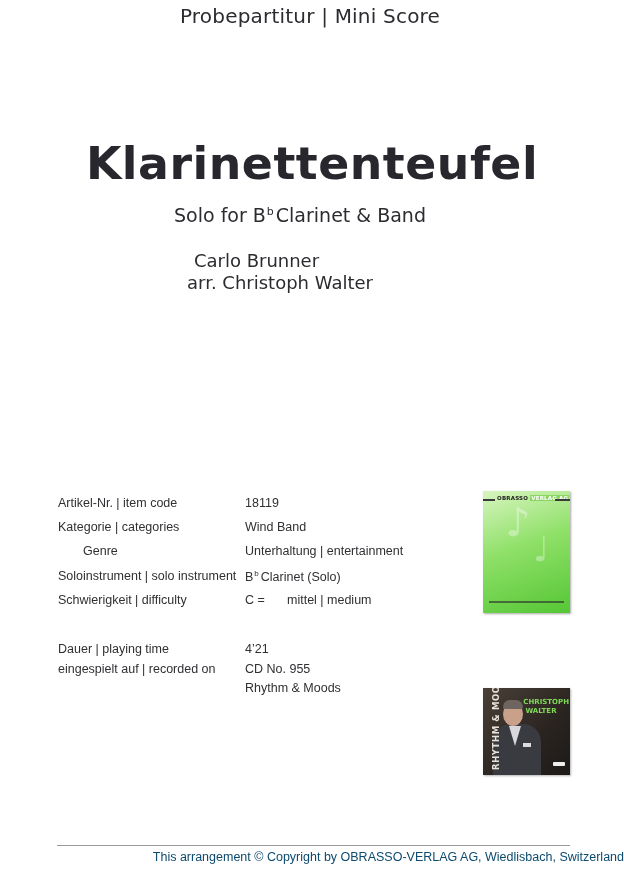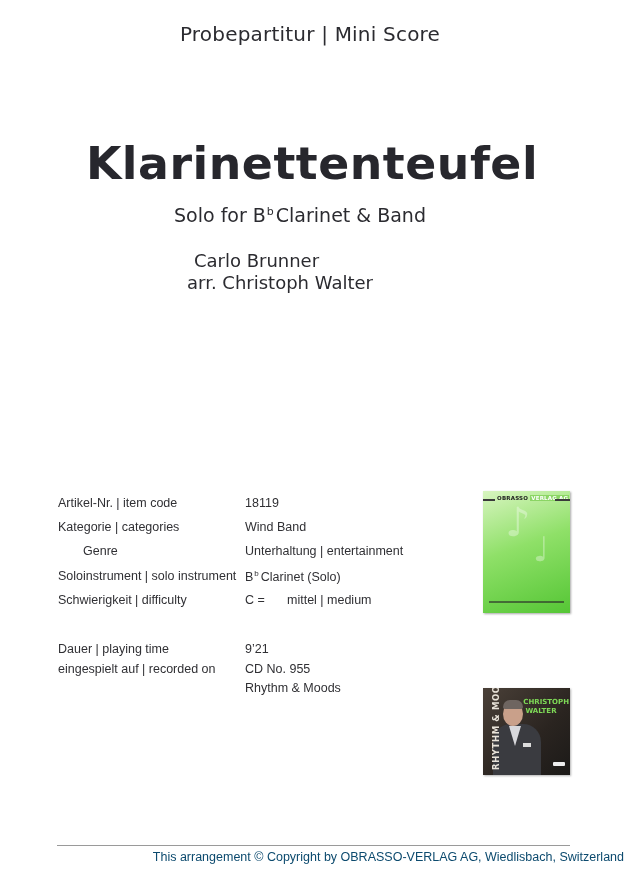--- a/index.html
+++ b/index.html
@@ -1,19 +1,19 @@
 <!DOCTYPE html>
 <html><head>
 <meta charset="utf-8">
 <style>
   html, body { margin:0; padding:0; background:#ffffff; }
   body { width:624px; height:892px; position:relative; overflow:hidden;
          font-family:"DejaVu Sans", "Liberation Sans", sans-serif; color:#2b2b2f; }
   .abs { position:absolute; }
-  .header { left:0; width:620px; top:22px; text-align:center; font-size:20px; letter-spacing:0.2px; color:#2b2b30; }
+  .header { left:0; width:620px; top:4px; text-align:center; font-size:20px; letter-spacing:0.2px; color:#2b2b30; }
   .title { left:0; width:624px; top:138px; text-align:center; font-size:44px; font-weight:bold;
            font-family:"DejaVu Sans", sans-serif; letter-spacing:0.5px; color:#27272d; transform:scaleX(1.04); }
   .subtitle { left:0; width:600px; top:204px; text-align:center; font-size:19px; color:#2b2b30; }
   .subtitle sup { font-size:11px; vertical-align:7px; margin-left:1px; margin-right:2px; }
   .composer { left:0; width:513px; top:250px; text-align:center; font-size:18px; color:#2b2b30; }
   .arranger { left:0; width:560px; top:272px; text-align:center; font-size:18px; color:#2b2b30; }
 
   .info { font-family:"Liberation Sans", sans-serif; font-size:12.5px; color:#303034; }
   .label { left:58px; }
   .value { left:245px; }
@@ -75,21 +75,21 @@
 <div class="abs info value" style="top:569px;">
   <span>B</span><sup>b</sup><span>Clarinet (Solo)</span>
 </div>
 
 <div class="abs info label" style="top:593px;">Schwierigkeit | difficulty</div>
 <div class="abs info value" style="top:593px;">
   <span class="diff-grade">C =</span><span>mittel | medium</span>
 </div>
 
 <div class="abs info label" style="top:642px;">Dauer | playing time</div>
-<div class="abs info value" style="top:642px;">9’21</div>
+<div class="abs info value" style="top:642px;">4’21</div>
 
 <div class="abs info label" style="top:662px;">eingespielt auf | recorded on</div>
 <div class="abs info value" style="top:662px;">CD No. 955</div>
 <div class="abs info value" style="top:681px;">Rhythm &amp; Moods</div>
 
 <div class="abs cover1">
   <div class="band">
     <div class="bar" style="left:0;width:12px;"></div>
     <div class="txt"><span>OBRASSO</span> <span class="txt2">VERLAG AG</span></div>
     <div class="bar" style="left:72px;width:15px;"></div>

